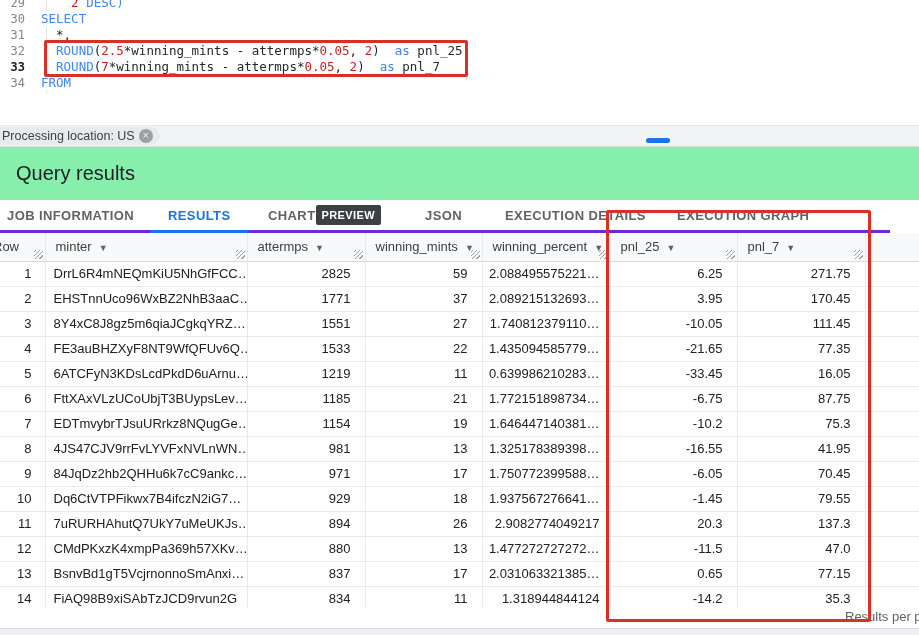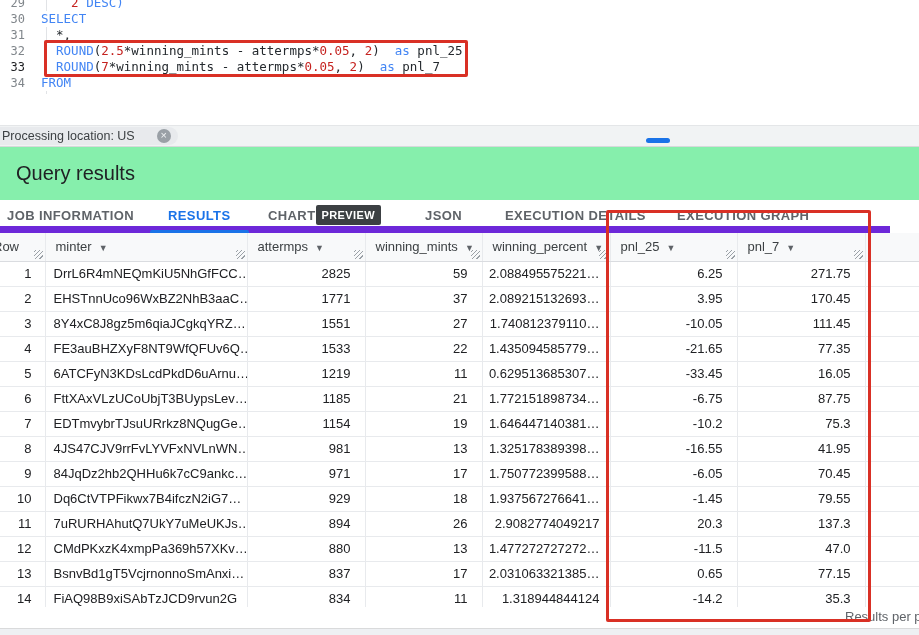--- a/index.html
+++ b/index.html
@@ -6,47 +6,47 @@
   html,body { width:919px; height:635px; overflow:hidden; background:#fff;
     font-family:"Liberation Sans","DejaVu Sans",sans-serif; color:#202124; position:relative; }
 
   
   .editor { position:absolute; left:6px; top:0; width:919px; height:94px; background:#fff; overflow:hidden; }
   .code { position:absolute; top:-5px; left:0; right:0; }
   .code-line { position:relative; display:flex; height:16px; line-height:16px;
     font-family:"DejaVu Sans Mono","Liberation Mono",monospace; font-size:12.5px; white-space:pre; }
   .line-num { width:26px; text-align:right; padding-right:7px; color:#80868b;
     font-size:12px; flex:0 0 auto; }
-  .line-num.active { color:#202124; font-weight:400; }
+  .line-num.active { color:#202124; font-weight:700; }
   .line-content { padding-left:9px; }
   .guide { position:absolute; left:40px; top:0; bottom:0; width:1px; background:#e1e3e6; }
   .tok-kw { color:#4285f4; }
   .tok-num { color:#c5221f; }
   .tok-plain { color:#24292e; }
   .red-box { position:absolute; border:3px solid #d93025; border-radius:2px; z-index:30; pointer-events:none; }
   .red-box.editor-box { left:44px; top:40px; width:424px; height:37px; }
   .red-box.results-box { left:606px; top:210px; width:265px; height:412px; }
 
   
   .proc-strip { position:absolute; left:0; top:125px; width:919px; height:22px; background:#f1f3f4;
     border-top:1px solid #e4e6e8; border-bottom:1px solid #d7d9db; display:flex; align-items:center; }
-  .proc-chip { display:inline-flex; align-items:center; gap:22px; background:#e8eaed;
+  .proc-chip { display:inline-flex; align-items:center; gap:4px; background:#e8eaed;
     border-radius:0 11px 11px 0; height:18px; padding:0 7px 0 2px; font-size:12.5px; color:#3c4043; }
   .chip-close { width:14px; height:14px; border-radius:50%; background:#9aa0a6; color:#f1f3f4;
     font-size:11px; line-height:13px; text-align:center; display:inline-block; cursor:pointer; }
   .splitter { position:absolute; left:646px; top:138px; width:24px; height:5px;
     border-radius:2.5px; background:#1a73e8; cursor:row-resize; z-index:5; }
 
   
   .qr-head { position:absolute; left:0; top:147px; width:919px; height:53px; background:#86efac; }
   .qr-title { font-size:20px; font-weight:400; color:#202124; padding:15px 0 0 16px; }
 
   
   .tabbar { position:absolute; left:0; top:200px; width:890px; height:33px;
-    border-bottom:7px solid #6d28d9; background:#fff; }
+    border-bottom:3px solid #6d28d9; background:#fff; }
   .tab { position:absolute; top:0; height:32px; line-height:32px; font-size:13px; font-weight:700;
     letter-spacing:.4px; color:#5f6368; cursor:pointer; white-space:nowrap; }
   .tab.active { color:#1a73e8; }
   .tab.active::after { content:""; position:absolute; left:-18px; right:-18px; bottom:-1px;
     height:3px; background:#1a73e8; border-radius:2px 2px 0 0; }
   .tab-0{left:7px} .tab-1{left:168px} .tab-2{left:268px} .tab-3{left:425px} .tab-4{left:505px} .tab-5{left:677px}
   .preview-badge { display:inline-block; background:#3c4043; color:#fff;
     font-size:11px; font-weight:700; letter-spacing:.4px; line-height:1; padding:5px 6px 4px;
     border-radius:2px; vertical-align:1px; }
 
@@ -177,21 +177,21 @@
           <td class="num-pct">1.435094585779…</td>
           <td class="num">-21.65</td>
           <td class="num">77.35</td>
           <td></td>
         </tr>
         <tr>
           <td class="col-row">5</td>
           <td class="col-minter">6ATCFyN3KDsLcdPkdD6uArnu…</td>
           <td class="num">1219</td>
           <td class="num">11</td>
-          <td class="num-pct">0.629513685307…</td>
+          <td class="num-pct">0.639986210283…</td>
           <td class="num">-33.45</td>
           <td class="num">16.05</td>
           <td></td>
         </tr>
         <tr>
           <td class="col-row">6</td>
           <td class="col-minter">FttXAxVLzUCoUbjT3BUypsLev…</td>
           <td class="num">1185</td>
           <td class="num">21</td>
           <td class="num-pct">1.772151898734…</td>

